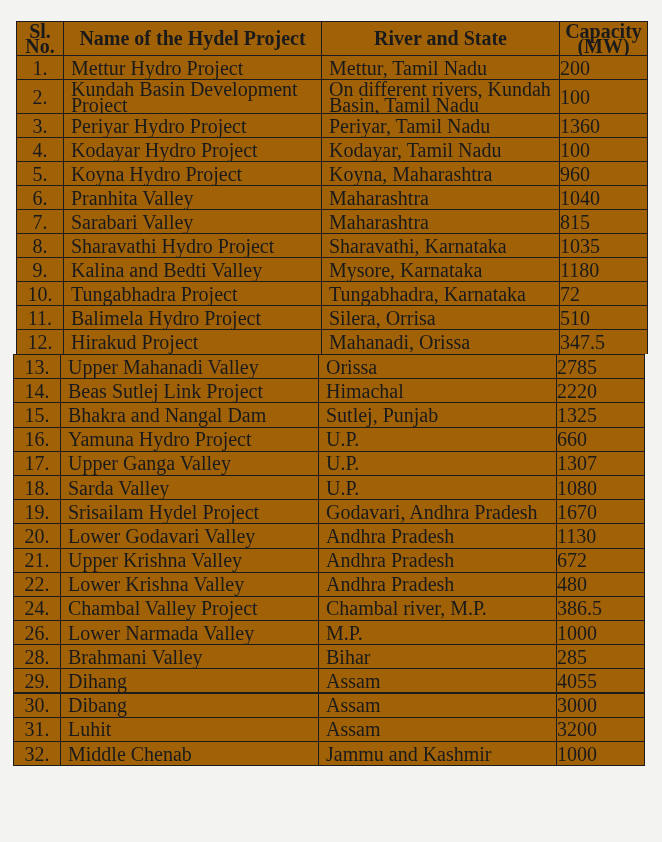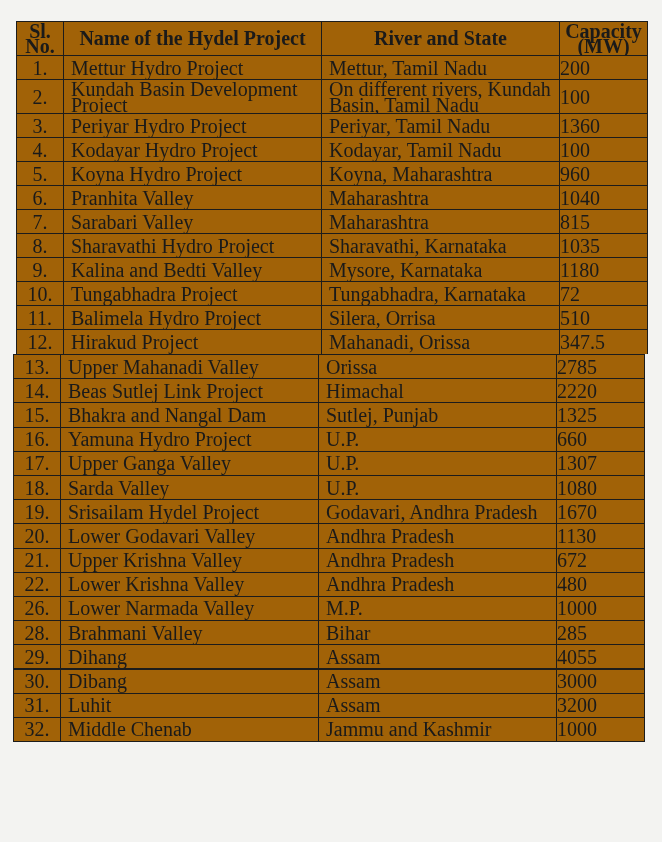--- a/index.html
+++ b/index.html
@@ -220,20 +220,26 @@
         <td>Andhra Pradesh</td>
         <td class="cap">672</td>
       </tr>
   <tr class="r">
         <td class="sl">22.</td>
         <td>Lower Krishna Valley</td>
         <td>Andhra Pradesh</td>
         <td class="cap">480</td>
       </tr>
   <tr class="r">
+        <td class="sl">24.</td>
+        <td>Chambal Valley Project</td>
+        <td>Chambal river, M.P.</td>
+        <td class="cap">386.5</td>
+      </tr>
+  <tr class="r">
         <td class="sl">26.</td>
         <td>Lower Narmada Valley</td>
         <td>M.P.</td>
         <td class="cap">1000</td>
       </tr>
   <tr class="r">
         <td class="sl">28.</td>
         <td>Brahmani Valley</td>
         <td>Bihar</td>
         <td class="cap">285</td>

